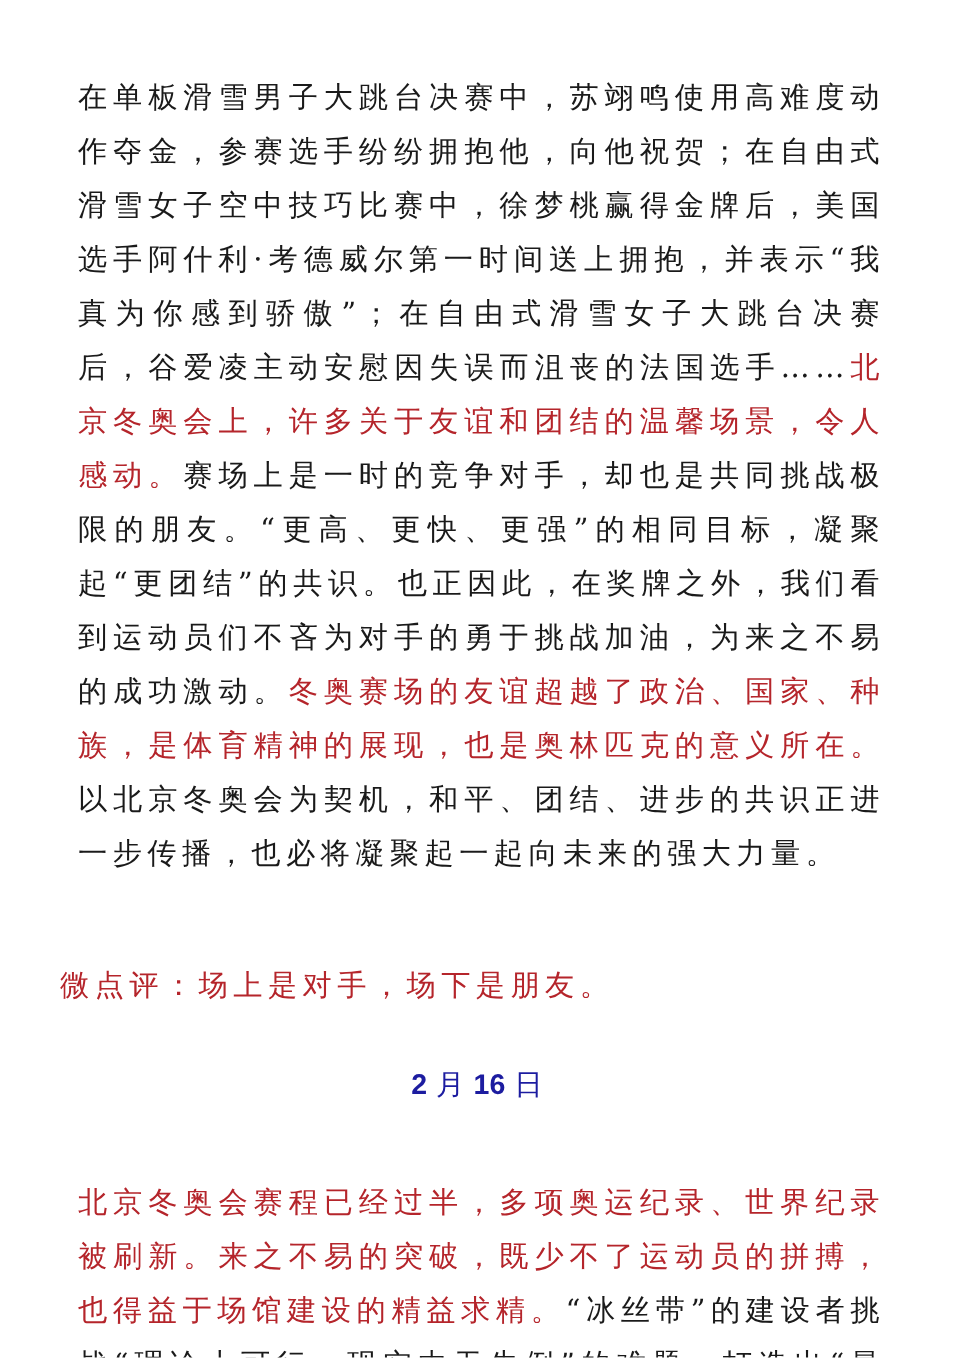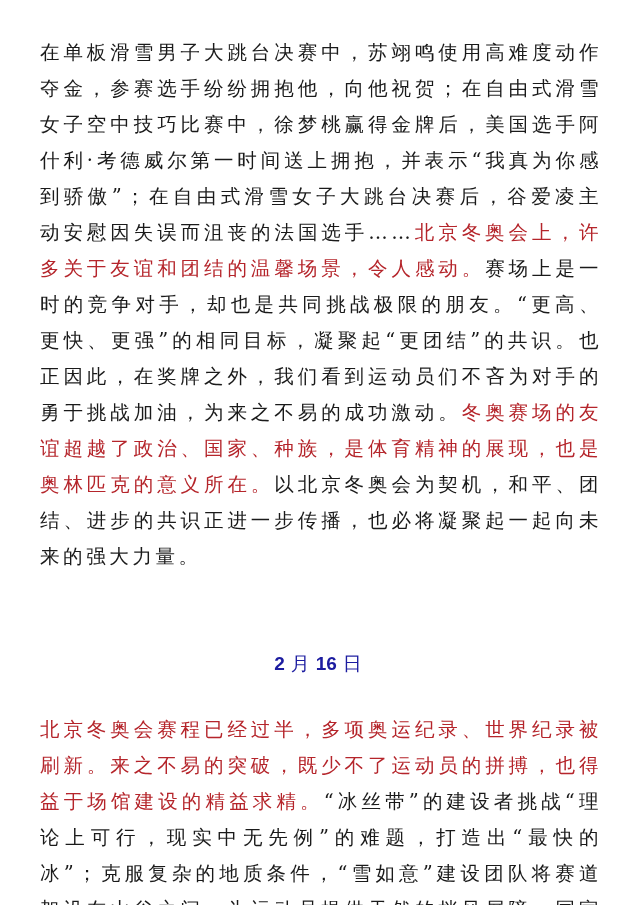--- a/index.html
+++ b/index.html
@@ -1,37 +1,38 @@
 <!DOCTYPE html>
 <html><head>
 <meta charset="utf-8">
 <style>
   html, body { margin: 0; padding: 0; background: #ffffff; }
   body { width: 640px; height: 905px; overflow: hidden; position: relative;
          font-family: "DejaVu Serif", "Liberation Serif", serif; }
   .page { position: absolute; left: 40px; top: 35px; width: 562px; }
-  .para { margin: 0; font-size: 19.5px; line-height: 36px; color: #1a1a1a;
+  .para { margin: 12px; font-size: 19.5px; line-height: 36px; color: #1a1a1a;
           text-align: justify; letter-spacing: 3.6px; }
   .red { color: #b5252b; }
   .gap1 { height: 40px; }
   .comment { margin: 0; font-size: 19.5px; line-height: 36px; color: #b5252b; letter-spacing: 3.6px; }
   .gap2 { height: 30px; }
   .date { margin: 0; font-size: 19px; line-height: 36px; color: #1c1ca0; font-weight: bold;
           font-family: "Liberation Sans", "DejaVu Sans", sans-serif; text-align: center; }
   .date .cjk { font-weight: normal; font-family: "DejaVu Sans", sans-serif; margin: 0 6px; }
   .gap3 { height: 30px; }
 </style>
 </head>
 <body>
 
 <div class="page">
   <p class="para"><span>在单板滑雪男子大跳台决赛中，苏翊鸣使用高难度动作夺金，参赛选手纷纷拥抱他，向他祝贺；在自由式滑雪女子空中技巧比赛中，徐梦桃赢得金牌后，美国选手阿什利·考德威尔第一时间送上拥抱，并表示“我真为你感到骄傲”；在自由式滑雪女子大跳台决赛后，谷爱凌主动安慰因失误而沮丧的法国选手……</span><span class="red">北京冬奥会上，许多关于友谊和团结的温馨场景，令人感动。</span><span>赛场上是一时的竞争对手，却也是共同挑战极限的朋友。“更高、更快、更强”的相同目标，凝聚起“更团结”的共识。也正因此，在奖牌之外，我们看到运动员们不吝为对手的勇于挑战加油，为来之不易的成功激动。</span><span class="red">冬奥赛场的友谊超越了政治、国家、种族，是体育精神的展现，也是奥林匹克的意义所在。</span><span>以北京冬奥会为契机，和平、团结、进步的共识正进一步传播，也必将凝聚起一起向未来的强大力量。</span></p>
 
   <div class="gap1"></div>
 
+  <p class="comment">微点评：场上是对手，场下是朋友。</p>
 
   <div class="gap2"></div>
 
   <p class="date"><span>2</span><span class="cjk">月</span><span>16</span><span class="cjk">日</span></p>
 
   <div class="gap3"></div>
 
   <p class="para"><span class="red">北京冬奥会赛程已经过半，多项奥运纪录、世界纪录被刷新。来之不易的突破，既少不了运动员的拼搏，也得益于场馆建设的精益求精。</span><span>“冰丝带”的建设者挑战“理论上可行，现实中无先例”的难题，打造出“最快的冰”；克服复杂的地质条件，“雪如意”建设团队将赛道架设在山谷之间，为运动员提供天然的挡风屏障；国家雪车雪橇中心的制冰师日夜值守，进行洒水作业修复冰面……细节铸就卓越，从开幕式上的志愿者以活力热情欢迎来自各国各地的冰雪运动员，到“百米级、</span></p>
 </div>
 

